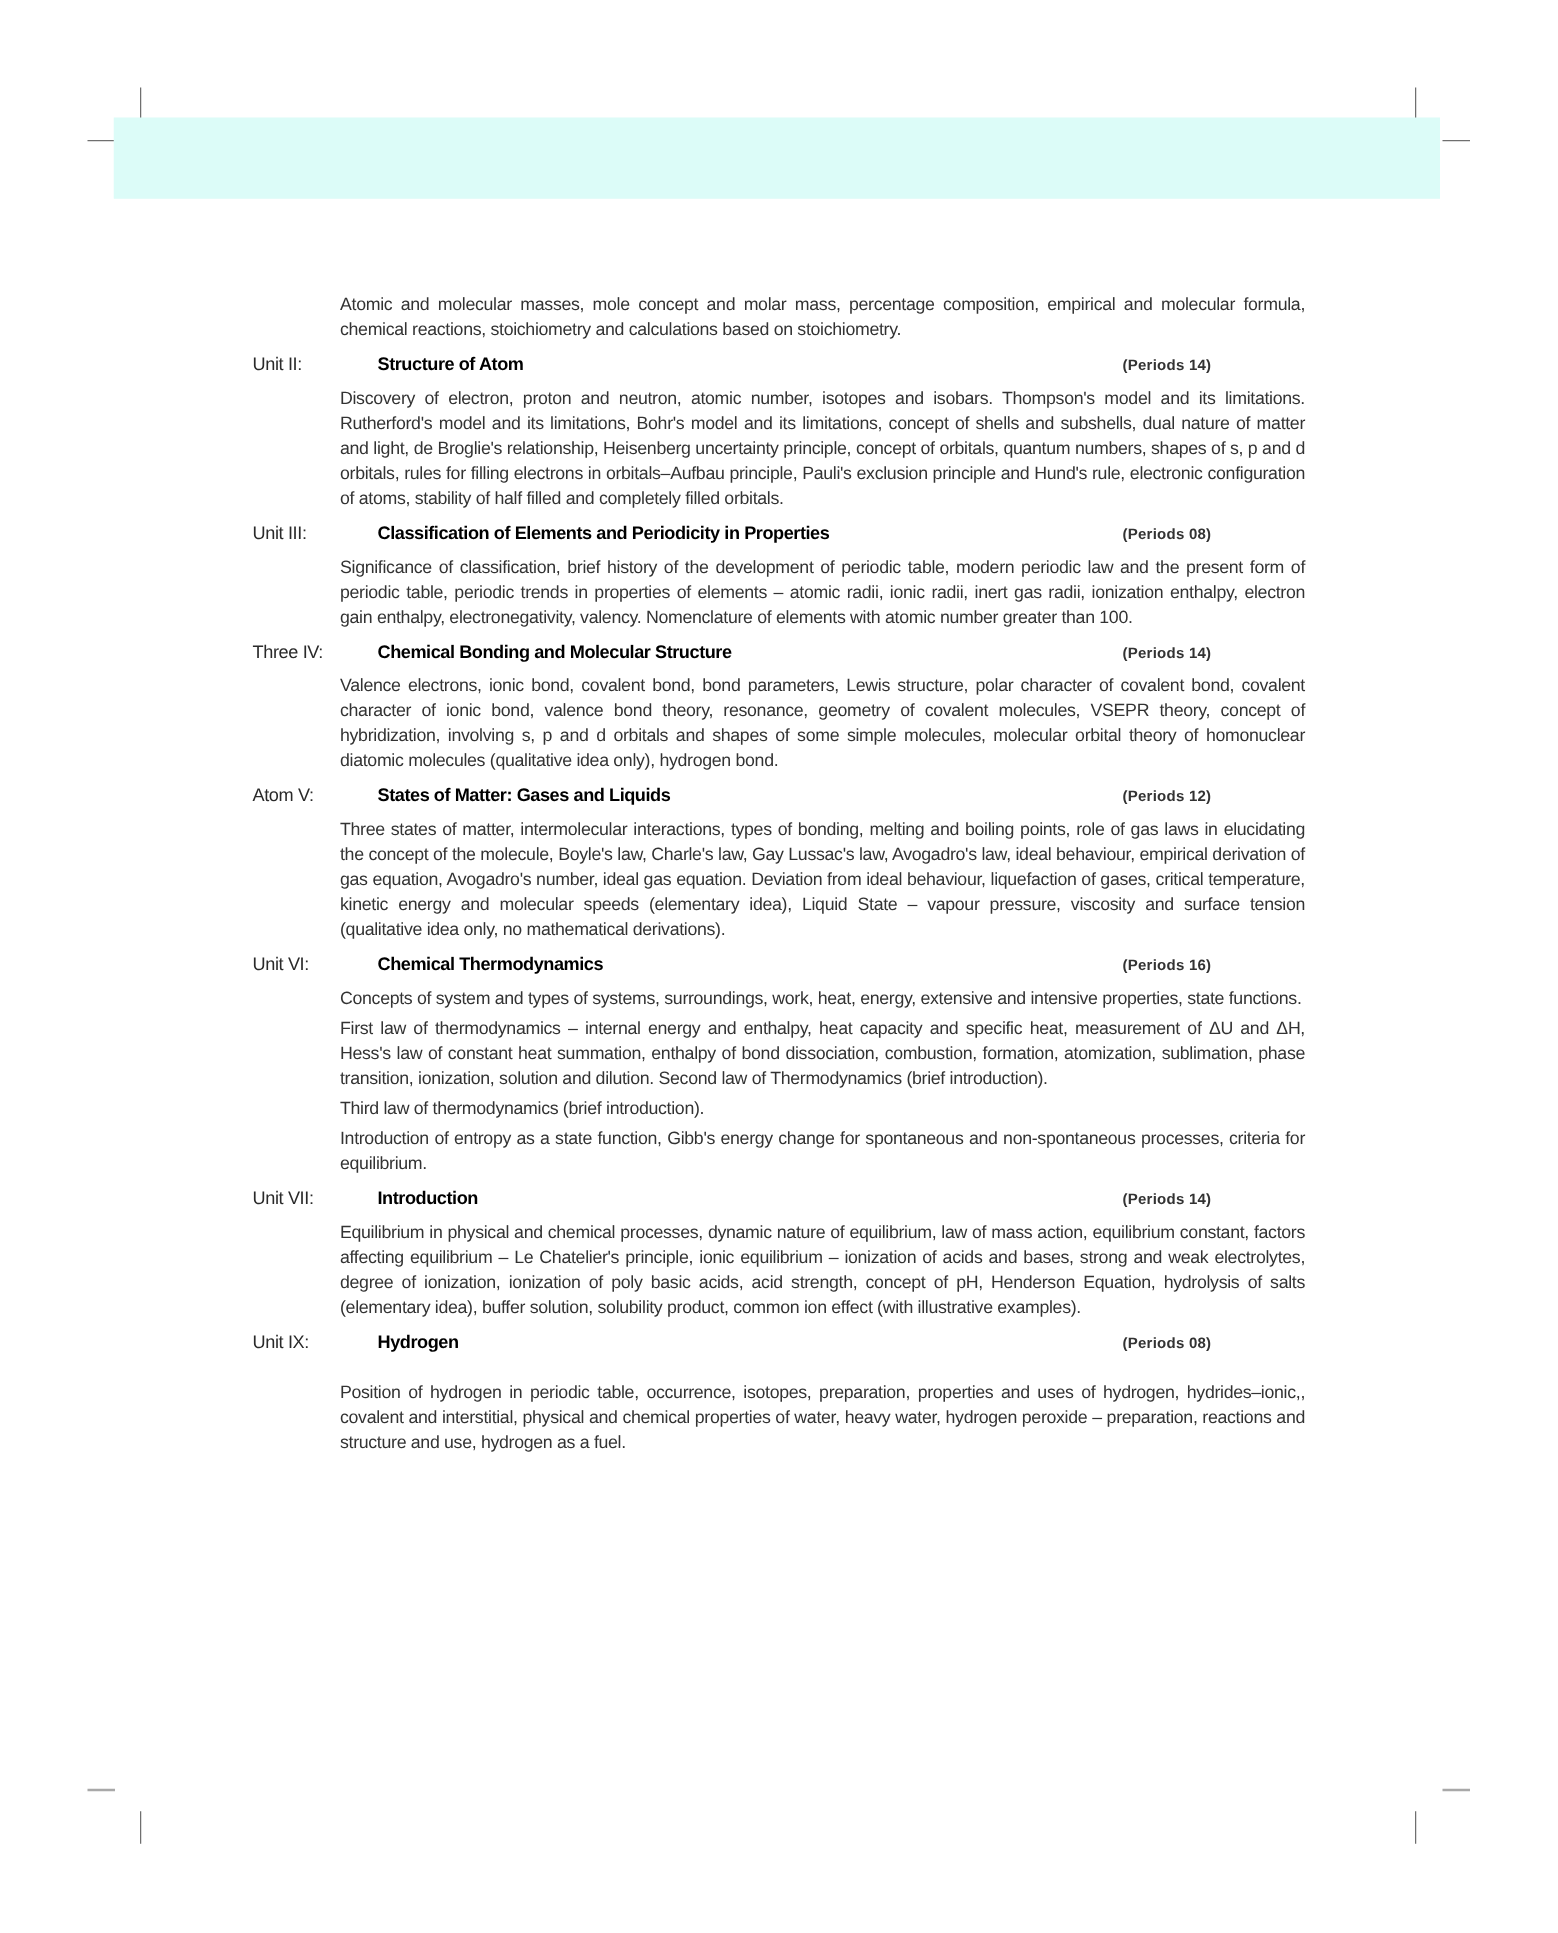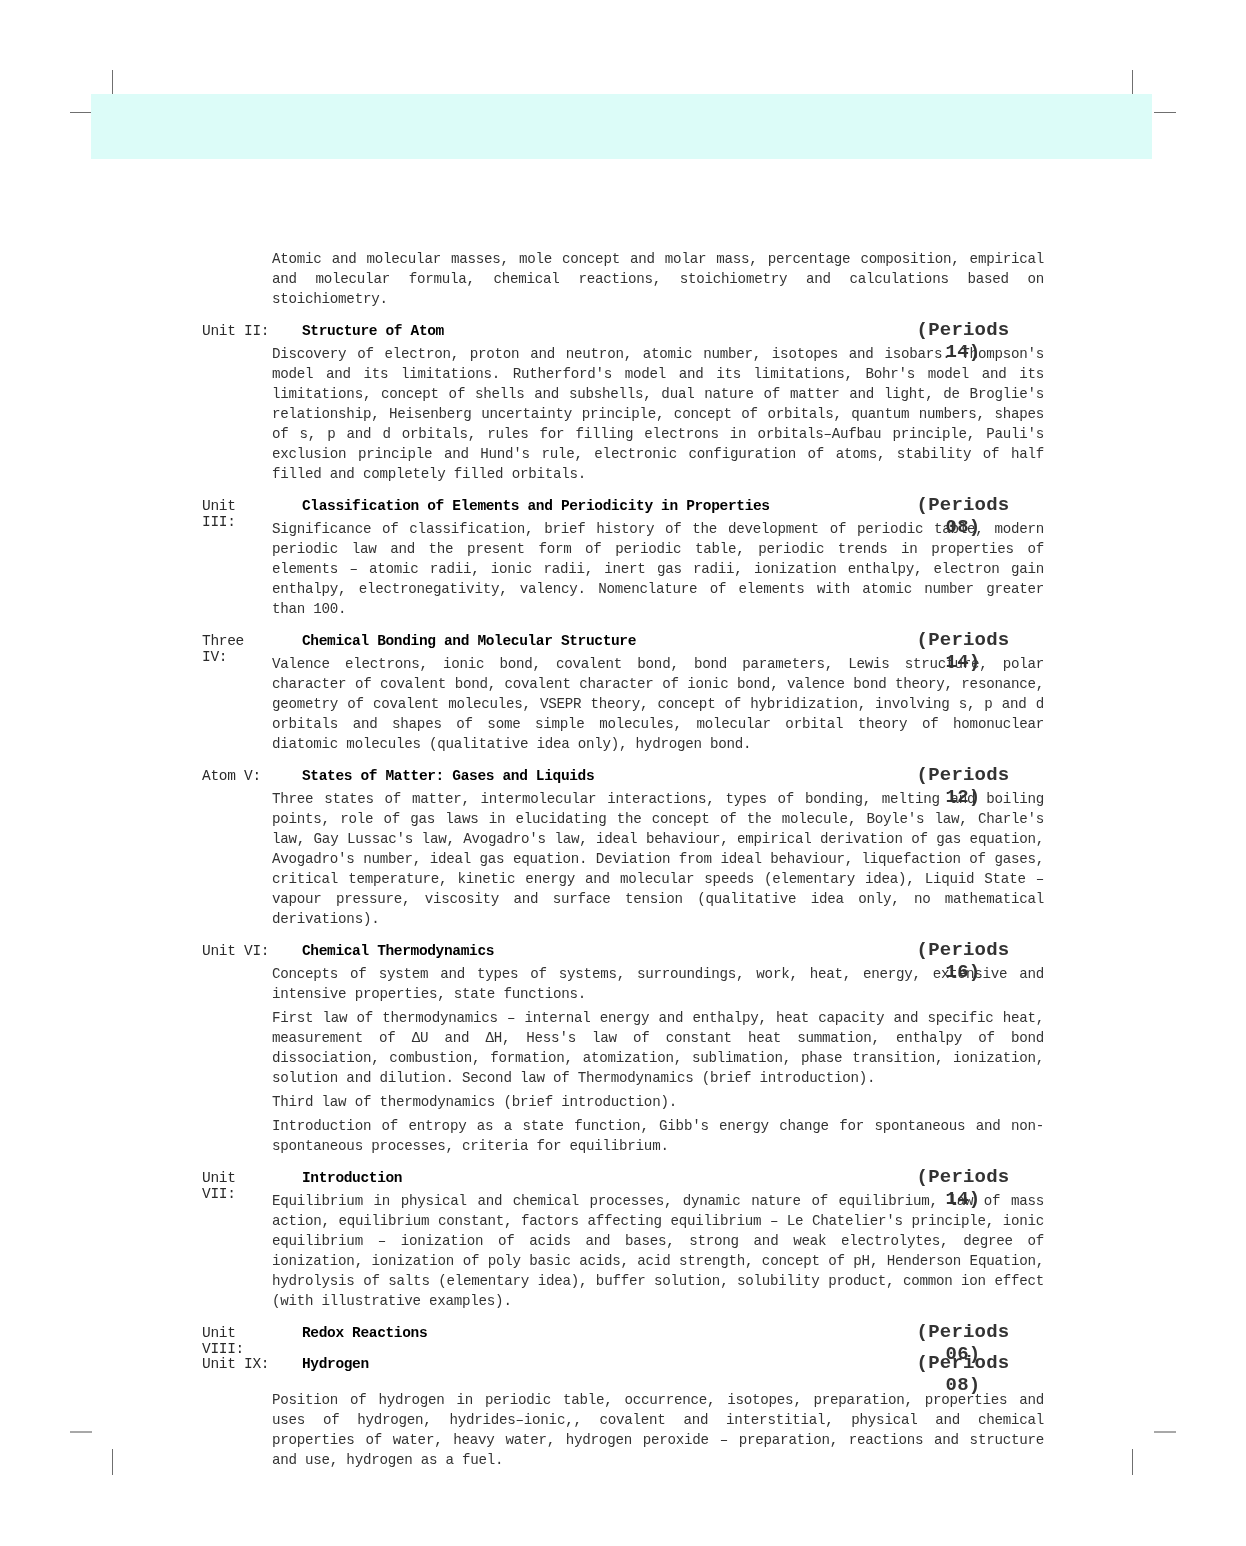--- a/index.html
+++ b/index.html
@@ -3,29 +3,29 @@
   <meta charset="utf-8">
   <style>
     html, body { margin: 0; padding: 0; background: #ffffff; }
     body { width: 1246px; height: 1546px; position: relative; overflow: hidden;
            font-family: "Liberation Sans", "DejaVu Sans", sans-serif; color: #2a2a2a; }
     .crop { position: absolute; background: #6f6f6f; }
     .crop.v { width: 1px; height: 26px; }
     .crop.h { height: 1px; width: 22px; }
     .crop.hb { height: 2px; background: #a8a8a8; }
     .banner { position: absolute; left: 91px; top: 94px; width: 1061px; height: 65px; background: #dcfcf8; }
-    .content { position: absolute; left: 202px; top: 249px; width: 842px; font-family: Liberation Mono, monospace; }
+    .content { position: absolute; left: 202px; top: 234px; width: 842px; }
     .para { margin-left: 70px; font-size: 14.2px; line-height: 20px; text-align: justify;
             letter-spacing: -0.25px; color: #333; font-weight: 300; }
     .para + .para { margin-top: 4px; }
     .unit { margin-top: 10px; }
     .unit-head { display: flex; align-items: baseline; height: 21px; margin-bottom: 4px; gap: 30px; }
     .unit-no { width: 70px; font-size: 14.5px; color: #2a2a2a; letter-spacing: -0.3px; }
     .unit-title { flex: 1; font-size: 14.5px; font-weight: bold; color: #000000; letter-spacing: -0.35px; }
-    .unit-periods { width: 130px; text-align: center; padding-right: 16px; font-size: 19px;
+    .unit-periods { width: 130px; text-align: left; padding-right: 16px; font-size: 12px;
                     font-weight: bold; color: #333; letter-spacing: 0.2px; }
   </style>
 </head>
 <body>
 
 <div class="crop v" style="left:112px; top:70px;"></div>
 <div class="crop h" style="left:70px; top:112px;"></div>
 <div class="crop v" style="left:1132px; top:70px;"></div>
 <div class="crop h" style="left:1154px; top:112px;"></div>
 <div class="crop h hb" style="left:70px; top:1431px;"></div>
@@ -83,25 +83,20 @@
       </div>
       <div class="unit">
         <div class="unit-head">
           <span class="unit-no">Unit VII:</span>
           <span class="unit-title">Introduction</span>
           <span class="unit-periods">(Periods 14)</span>
         </div>
         <p class="para" style="margin: 0px 0px 0px 70px;">Equilibrium in physical and chemical processes, dynamic nature of equilibrium, law of mass action, equilibrium constant, factors affecting equilibrium – Le Chatelier's principle, ionic equilibrium – ionization of acids and bases, strong and weak electrolytes, degree of ionization, ionization of poly basic acids, acid strength, concept of pH, Henderson Equation, hydrolysis of salts (elementary idea), buffer solution, solubility product, common ion effect (with illustrative examples).</p>
       </div>
       <div class="unit">
-        <div class="unit-head">
-          <span class="unit-no">Unit VIII:</span>
-          <span class="unit-title">Redox Reactions</span>
-          <span class="unit-periods">(Periods 06)</span>
-        </div>
       </div>
       <div class="unit">
         <div class="unit-head">
           <span class="unit-no">Unit IX:</span>
           <span class="unit-title">Hydrogen</span>
           <span class="unit-periods">(Periods 08)</span>
         </div>
         <p class="para" style="margin: 17px 0px 0px 70px;">Position of hydrogen in periodic table, occurrence, isotopes, preparation, properties and uses of hydrogen, hydrides–ionic,, covalent and interstitial, physical and chemical properties of water, heavy water, hydrogen peroxide – preparation, reactions and structure and use, hydrogen as a fuel.</p>
       </div>
     </div>

